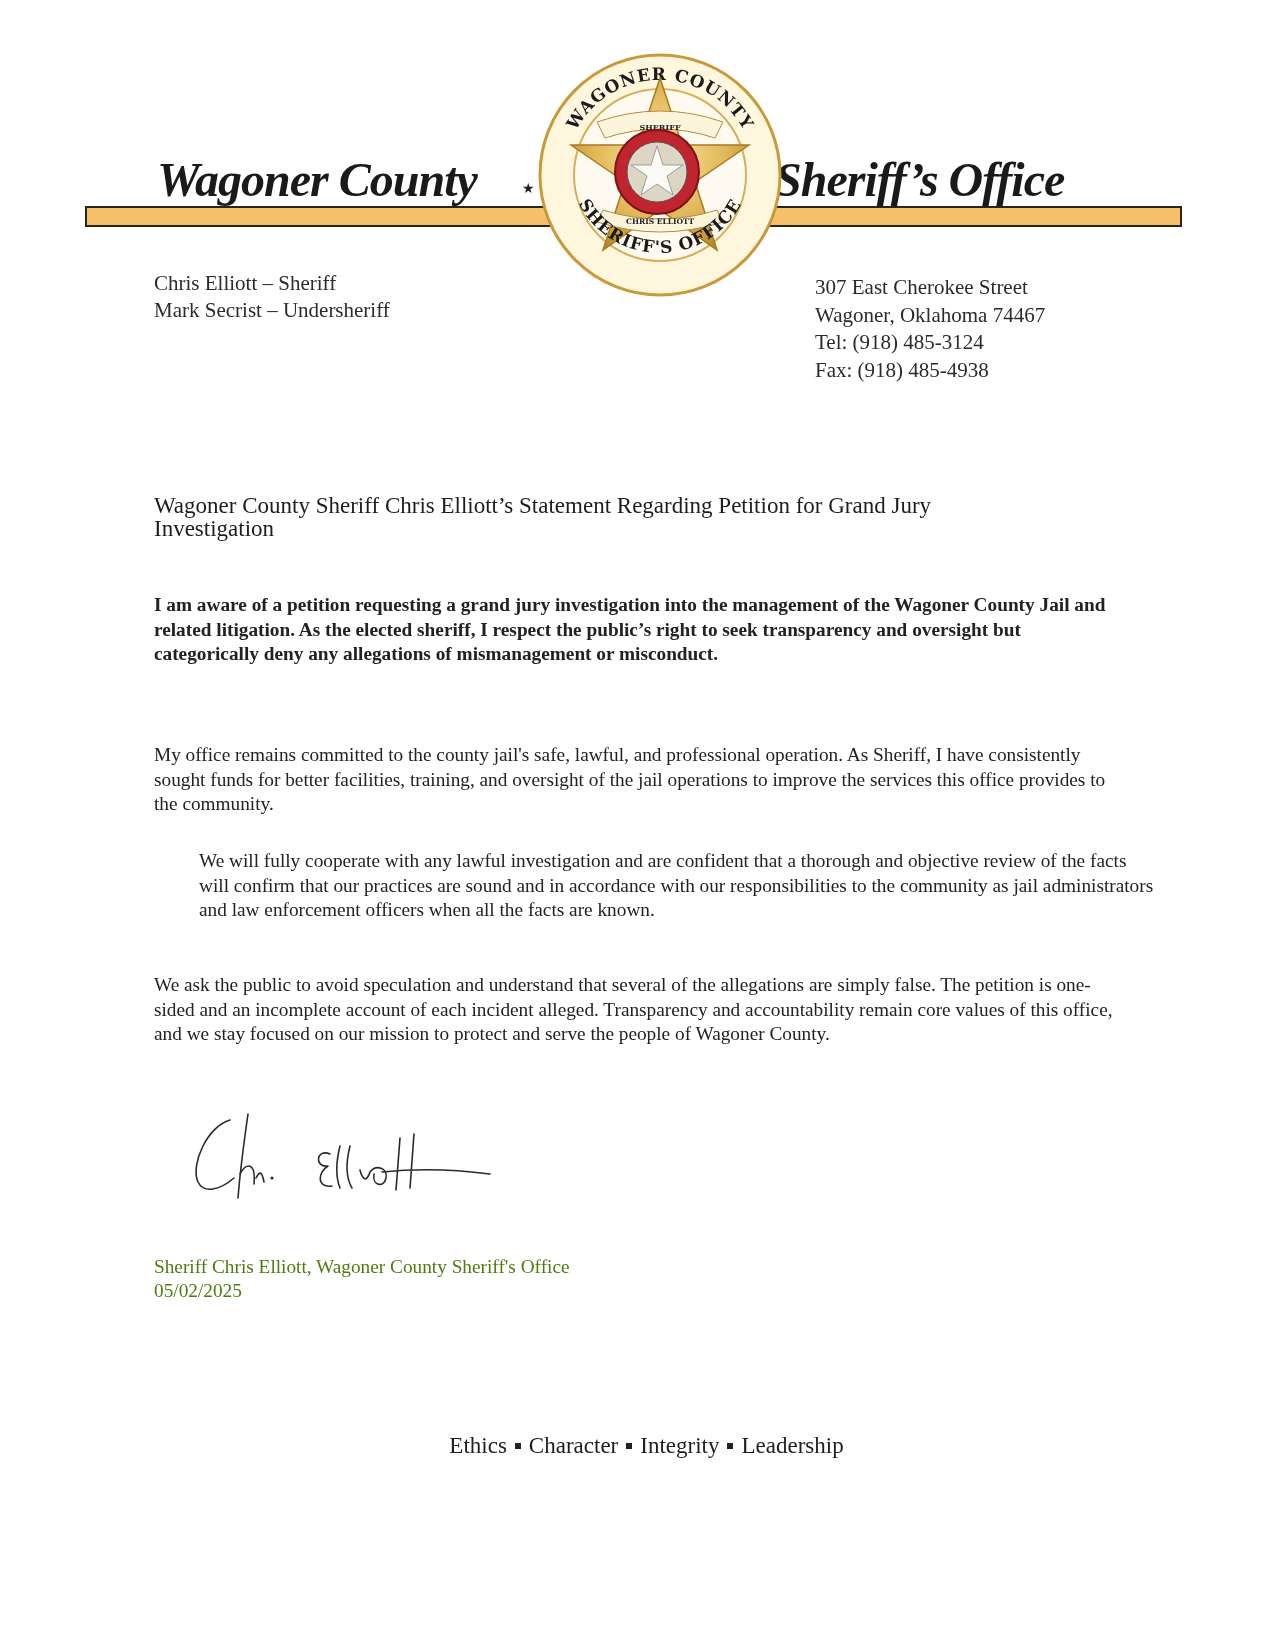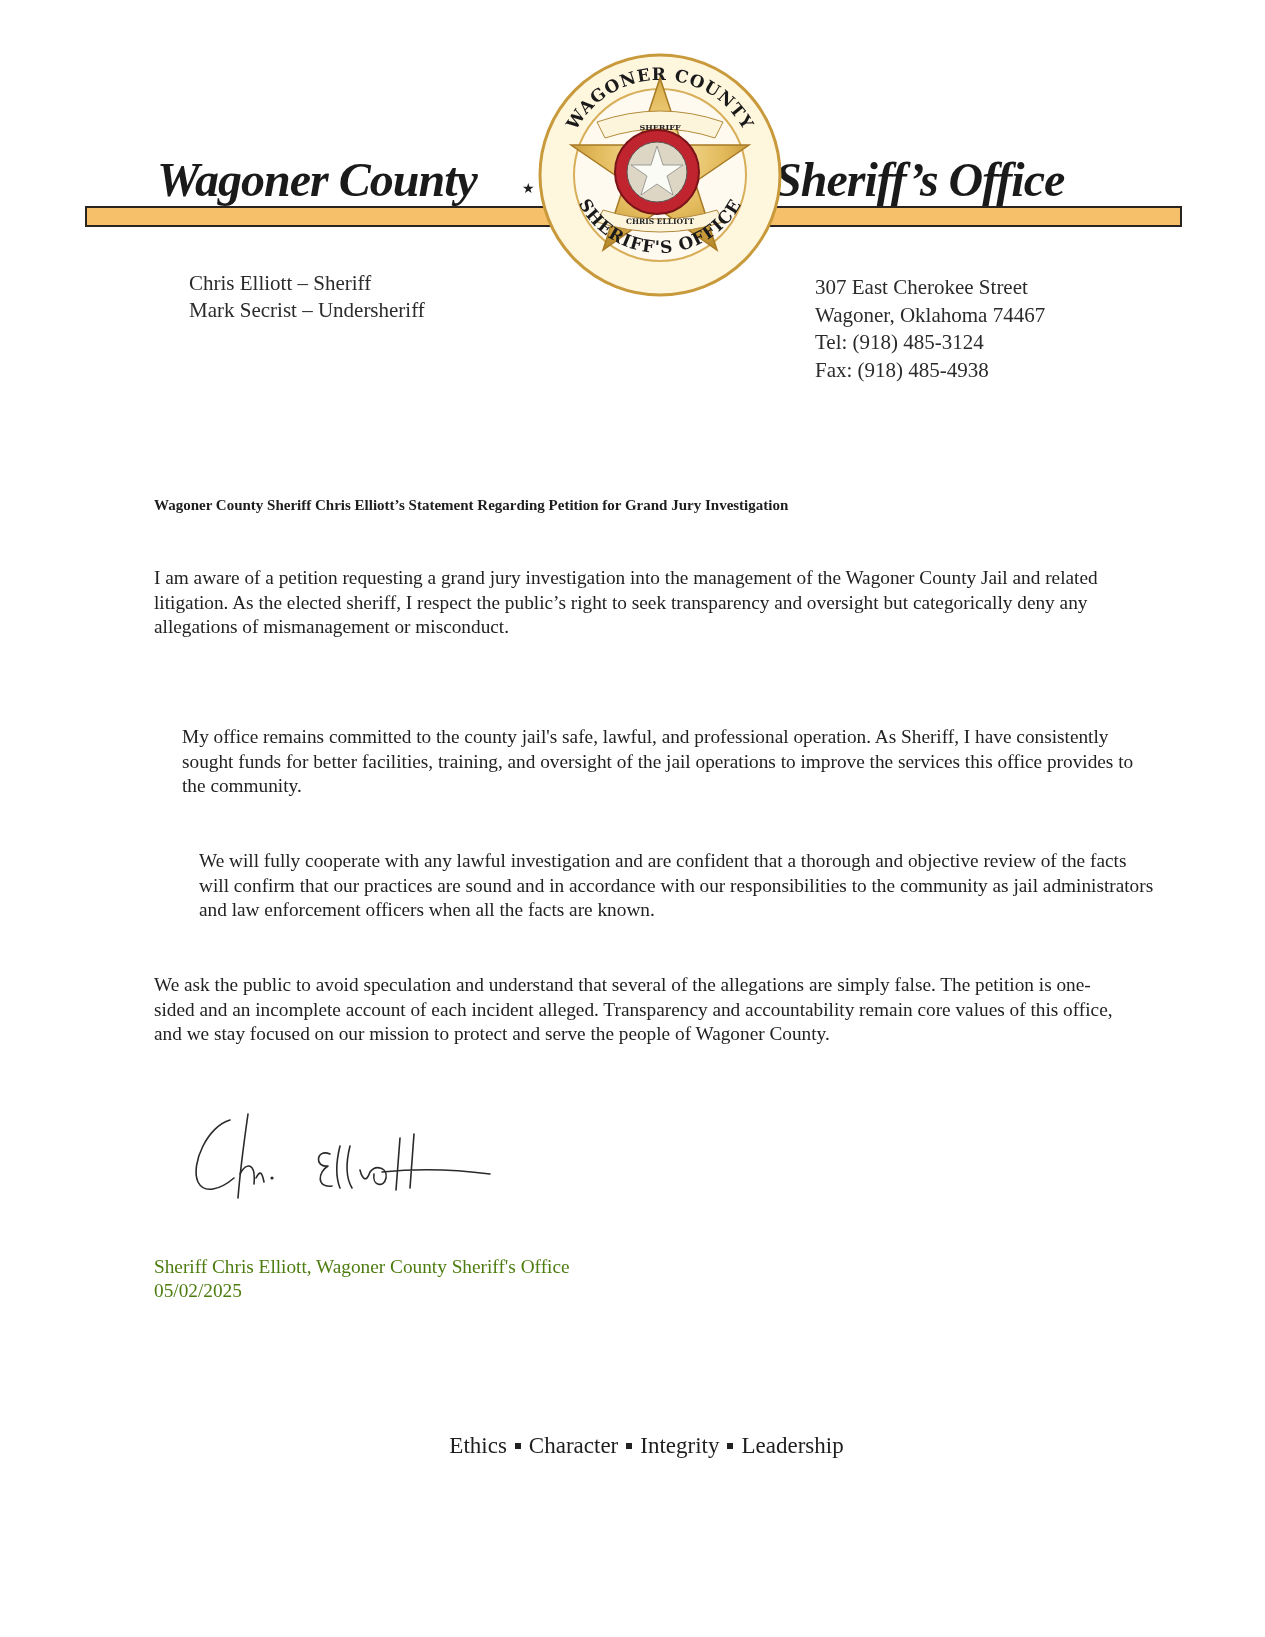--- a/index.html
+++ b/index.html
@@ -12,28 +12,28 @@
          border-top:2px solid #2a2420; border-bottom:2px solid #2a2420; border-left:2px solid #2a2420; border-right:2px solid #2a2420; }
   .brand { font-family:"Liberation Serif","DejaVu Serif",serif; font-style:italic; font-weight:bold;
            font-size:48px; color:#1a1a1a; line-height:1; letter-spacing:-1px; }
   .brand-left { left:157px; top:156px; }
   .brand-right { left:775px; top:156px; }
   .star-dot { font-size:14px; color:#222; top:180px; }
 
   .badge { left:535px; top:50px; width:250px; height:250px; }
 
   .small-serif { font-size:21px; line-height:27px; color:#2b2b2b; }
-  .names { left:154px; top:270px;margin-left:35px; }
+  .names { left:154px; top:270px; }
   .address { left:815px; top:274px; line-height:27.5px; }
 
   
-  .title { left:154px; top:494px; width:900px; font-weight:bold; font-size:15px; line-height:23px; color:#1d1d1d; }
+  .title { left:154px; top:494px; width:900px; font-weight:normal; font-size:23px; line-height:23px; color:#1d1d1d; }
   .para { left:154px; width:960px; font-size:19.3px; line-height:24.5px; color:#222; }
-  .p1 { top:566px; }
-  .p2 { top:725px;margin-left:28px; }
+  .p1 { top:593px;font-weight:bold; }
+  .p2 { top:743px; }
   .p3 { top:849px;margin-left:45px; }
   .p4 { top:973px;font-family:Liberation Serif, serif; }
 
   .signature { left:190px; top:1112px; width:320px; height:95px; }
   .sig-line { left:154px; top:1255px; font-size:19.3px; line-height:24px; color:#4d7c0f; }
 
   .footer { left:14px; width:1265px; top:1433px; text-align:center; font-size:23px; color:#1e1e1e; }
   .footer .sep { display:inline-block; width:6px; height:6px; background:#222; margin:0 8px; vertical-align:middle; position:relative; top:-2px; }
 </style>
 </head>

